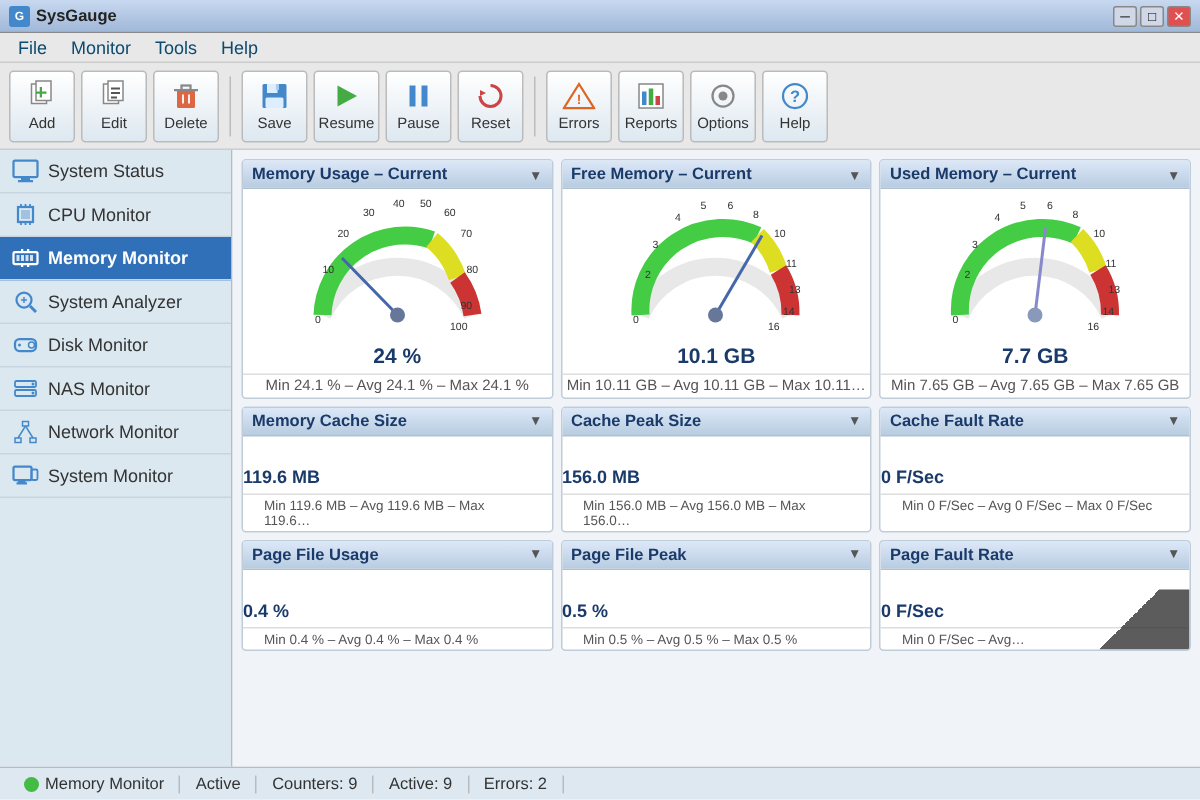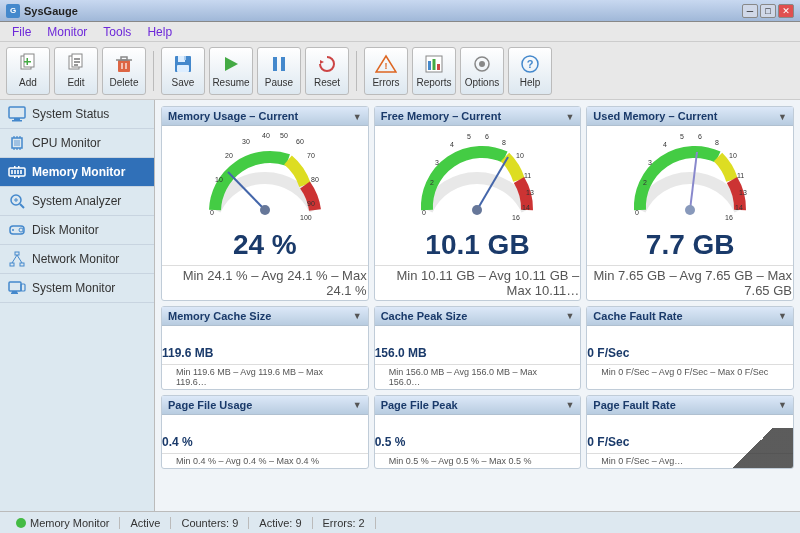--- a/index.html
+++ b/index.html
@@ -10,21 +10,21 @@
     .title-bar-left { display: flex; align-items: center; gap: 4px; font-size: 11px; font-weight: bold; color: #222; }
     .title-bar-icon { width: 14px; height: 14px; background: #4488cc; border-radius: 2px; display: flex; align-items: center; justify-content: center; color: white; font-size: 8px; }
     .title-bar-controls { display: flex; gap: 2px; }
     .title-btn { width: 16px; height: 14px; border: 1px solid #888; border-radius: 2px; display: flex; align-items: center; justify-content: center; font-size: 9px; cursor: pointer; }
     .title-btn.min { background: #d0d8e8; }
     .title-btn.max { background: #d0d8e8; }
     .title-btn.close { background: #e05050; color: white; }
     
     
     .menu-bar { background: #e8e8e8; height: 20px; display: flex; align-items: center; padding: 0 4px; border-bottom: 1px solid #ccc; }
-    .menu-item { padding: 2px 8px; font-size: 12px; cursor: pointer; color: #6d28d9; }
+    .menu-item { padding: 2px 8px; font-size: 12px; cursor: pointer; color: #0c4a6e; }
     
     
     .toolbar { background: #e8e8e8; height: 58px; display: flex; align-items: center; padding: 4px 6px; border-bottom: 1px solid #ccc; gap: 4px; }
     .toolbar-btn { display: flex; flex-direction: column; align-items: center; justify-content: center; width: 44px; height: 48px; border: 1px solid #bbb; border-radius: 3px; background: linear-gradient(to bottom, #ffffff, #dde8f0); cursor: pointer; gap: 2px; font-size: 10px; color: #333; }
     .toolbar-icon { width: 22px; height: 22px; display: flex; align-items: center; justify-content: center; }
     .toolbar-sep { width: 1px; height: 40px; background: #bbb; margin: 0 3px; }
     
     
     .main-layout { display: flex; height: calc(533px - 22px - 20px - 58px - 22px); }
     
@@ -37,26 +37,26 @@
     
     .content { flex: 1; background: #f0f4f8; padding: 6px; overflow: hidden; }
     .gauge-grid { display: grid; grid-template-columns: repeat(3, 1fr); gap: 5px; }
     
     
     .gauge-panel { background: white; border: 1px solid #c0ccd8; border-radius: 3px; }
     .gauge-header { background: linear-gradient(to bottom, #dce8f8, #b8cce0); padding: 3px 6px; display: flex; justify-content: space-between; align-items: flex-end; border-bottom: 1px solid #b0c0d0; }
     .gauge-title { font-size: 11px; font-weight: bold; color: #1a3a6a; }
     .gauge-dropdown { font-size: 9px; color: #555; cursor: pointer; }
     .gauge-body { display: flex; flex-direction: column; align-items: center; padding: 4px 2px 2px; }
-    .gauge-value { font-size: 28px; font-weight: bold; color: #1a3a6a; margin: 4px 0 2px; }
-    .gauge-stats { font-size: 13px; color: #555; width: 100%; padding: 2px 1px; border-top: 1px solid #ddd; text-align: right; }
+    .gauge-value { font-size: 14px; font-weight: bold; color: #1a3a6a; margin: 4px 0 2px; }
+    .gauge-stats { font-size: 10px; color: #555; width: 100%; padding: 2px 1px; border-top: 1px solid #ddd; text-align: center; }
     
     
     .data-panel { background: white; border: 1px solid #c0ccd8; border-radius: 3px; }
-    .data-header { background: linear-gradient(to bottom, #dce8f8, #b8cce0); padding: 3px 6px; display: flex; justify-content: space-between; align-items: center; border-bottom: 1px solid #b0c0d0; }
+    .data-header { background: linear-gradient(to bottom, #dce8f8, #b8cce0); padding: 3px 6px; display: flex; justify-content: space-between; border-bottom: 1px solid #b0c0d0; }
     .data-title { font-size: 11px; font-weight: bold; color: #1a3a6a; }
     .data-value { font-size: 12px; font-weight: bold; color: #1a3a6a; padding: 20px 0 4px; }
     .data-stats { font-size: 9px; color: #555; padding: 2px 14px; border-top: 1px solid #ddd; }
     
     
     .status-bar { height: 22px; background: #dde8f0; border-top: 1px solid #bbb; display: flex; align-items: center; padding: 0 6px; gap: 0; font-size: 11px; }
     .status-section { padding: 0 10px; border-right: 1px solid #bbb; color: #333; display: flex; align-items: center; gap: 4px; }
     .status-dot { width: 10px; height: 10px; border-radius: 50%; background: #44bb44; }
     
     
@@ -256,20 +256,31 @@
     </div>
     <div class="sidebar-item">
       <div class="sidebar-icon">
         <svg width="18" height="18" viewBox="0 0 18 18">
             <rect x="2" y="5" width="14" height="8" fill="none" stroke="#4488cc" stroke-width="1.5" rx="3"></rect>
             <circle cx="13" cy="9" r="2" fill="none" stroke="#4488cc" stroke-width="1"></circle>
             <circle cx="5" cy="9" r="1" fill="#4488cc"></circle>
           </svg>
       </div>
       <span>Disk Monitor</span>
+    </div>
+    <div class="sidebar-item">
+      <div class="sidebar-icon">
+        <svg width="18" height="18" viewBox="0 0 18 18">
+            <rect x="2" y="4" width="14" height="4" fill="none" stroke="#4488cc" stroke-width="1.2" rx="1"></rect>
+            <rect x="2" y="10" width="14" height="4" fill="none" stroke="#4488cc" stroke-width="1.2" rx="1"></rect>
+            <circle cx="14" cy="6" r="1" fill="#4488cc"></circle>
+            <circle cx="14" cy="12" r="1" fill="#4488cc"></circle>
+          </svg>
+      </div>
+      <span>NAS Monitor</span>
     </div>
     <div class="sidebar-item">
       <div class="sidebar-icon">
         <svg width="18" height="18" viewBox="0 0 18 18">
             <rect x="7" y="2" width="4" height="3" fill="none" stroke="#4488cc" stroke-width="1"></rect>
             <rect x="2" y="13" width="4" height="3" fill="none" stroke="#4488cc" stroke-width="1"></rect>
             <rect x="12" y="13" width="4" height="3" fill="none" stroke="#4488cc" stroke-width="1"></rect>
             <line x1="9" y1="5" x2="4" y2="13" stroke="#4488cc" stroke-width="1"></line>
             <line x1="9" y1="5" x2="14" y2="13" stroke="#4488cc" stroke-width="1"></line>
           </svg>

